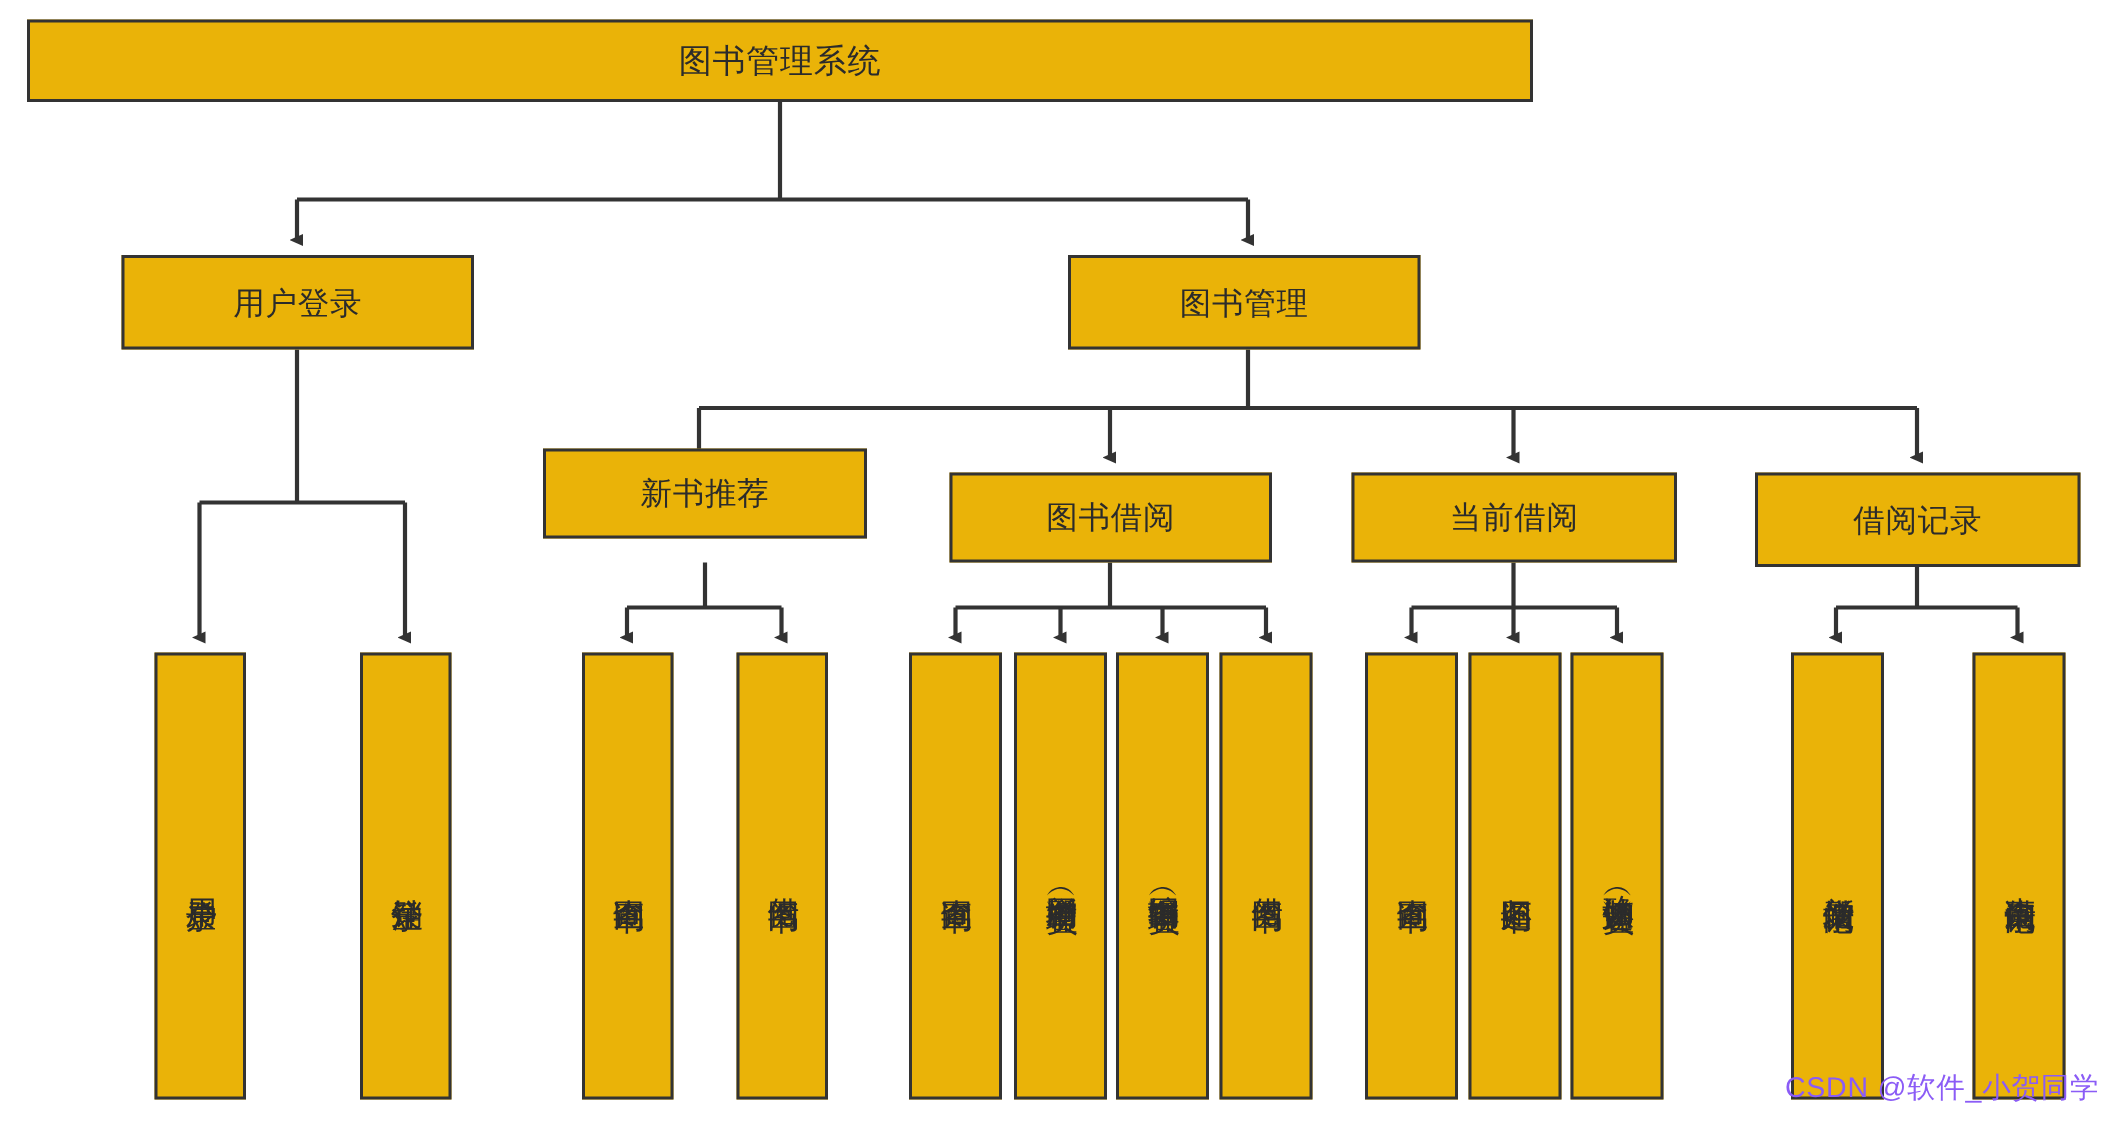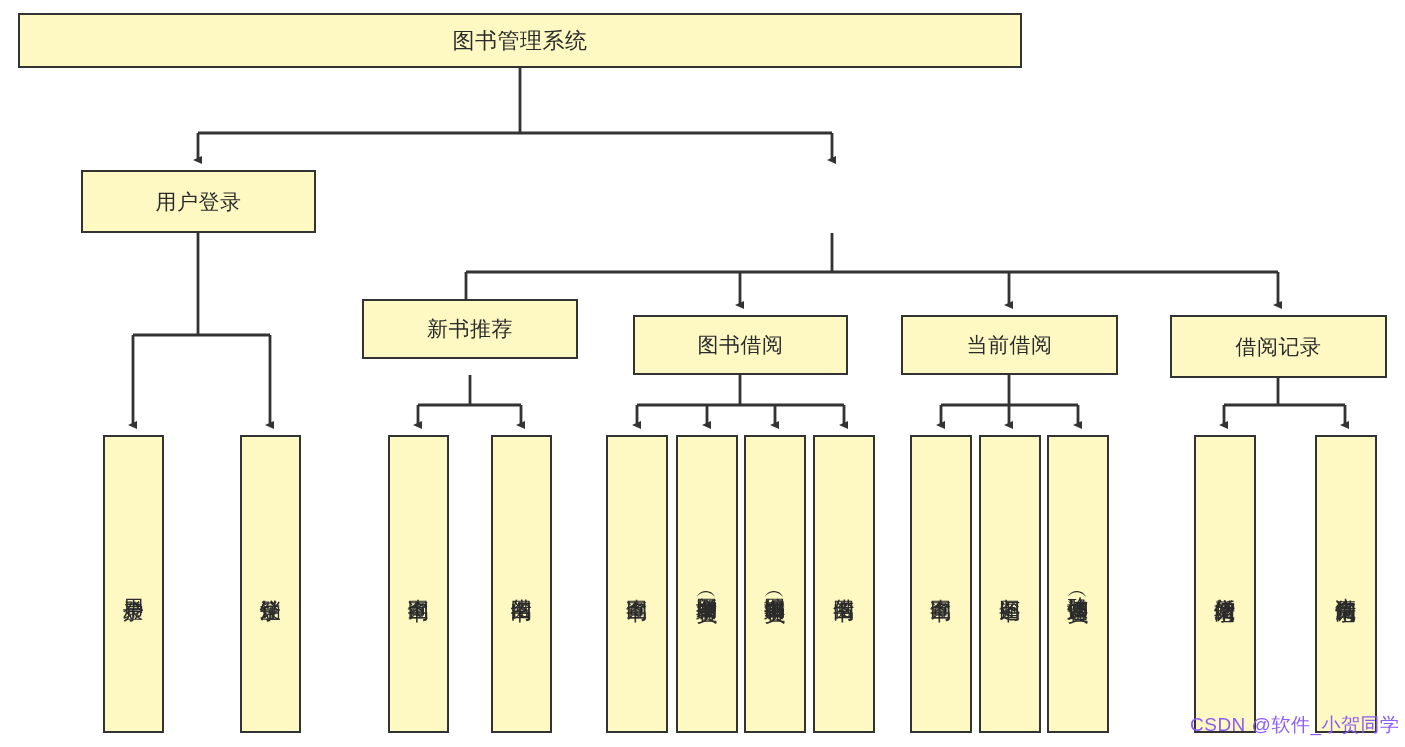--- a/index.html
+++ b/index.html
@@ -21,21 +21,21 @@
     position: absolute;
     left: 0;
     top: 0;
     width: 1405px;
     height: 747px;
   }
   .node {
     position: absolute;
     box-sizing: border-box;
     border: 2.5px solid #333333;
-    background: #fef9c3;
+    background: #eab308;
     display: flex;
     align-items: center;
     justify-content: center;
     color: #2b2b2b;
     z-index: 2;
   }
   .node.horiz {
     font-size: 21px;
     letter-spacing: 0.5px;
   }
@@ -120,20 +120,23 @@
     </g>
   </svg>
 
   <div class="node horiz root" style="left:18px; top:13px; width:1004px; height:55px;">
     <span>图书管理系统</span>
   </div>
 
   <div class="node horiz" style="left:81px; top:170px; width:235px; height:63px;">
     <span>用户登录</span>
   </div>
+  <div class="node horiz" style="left:712px; top:170px; width:235px; height:63px;">
+    <span>图书管理</span>
+  </div>
 
   <div class="node horiz" style="left:362px; top:299px; width:216px; height:60px;">
     <span>新书推荐</span>
   </div>
   <div class="node horiz" style="left:633px; top:315px; width:215px; height:60px;">
     <span>图书借阅</span>
   </div>
   <div class="node horiz" style="left:901px; top:315px; width:217px; height:60px;justify-content:center;">
     <span>当前借阅</span>
   </div>

